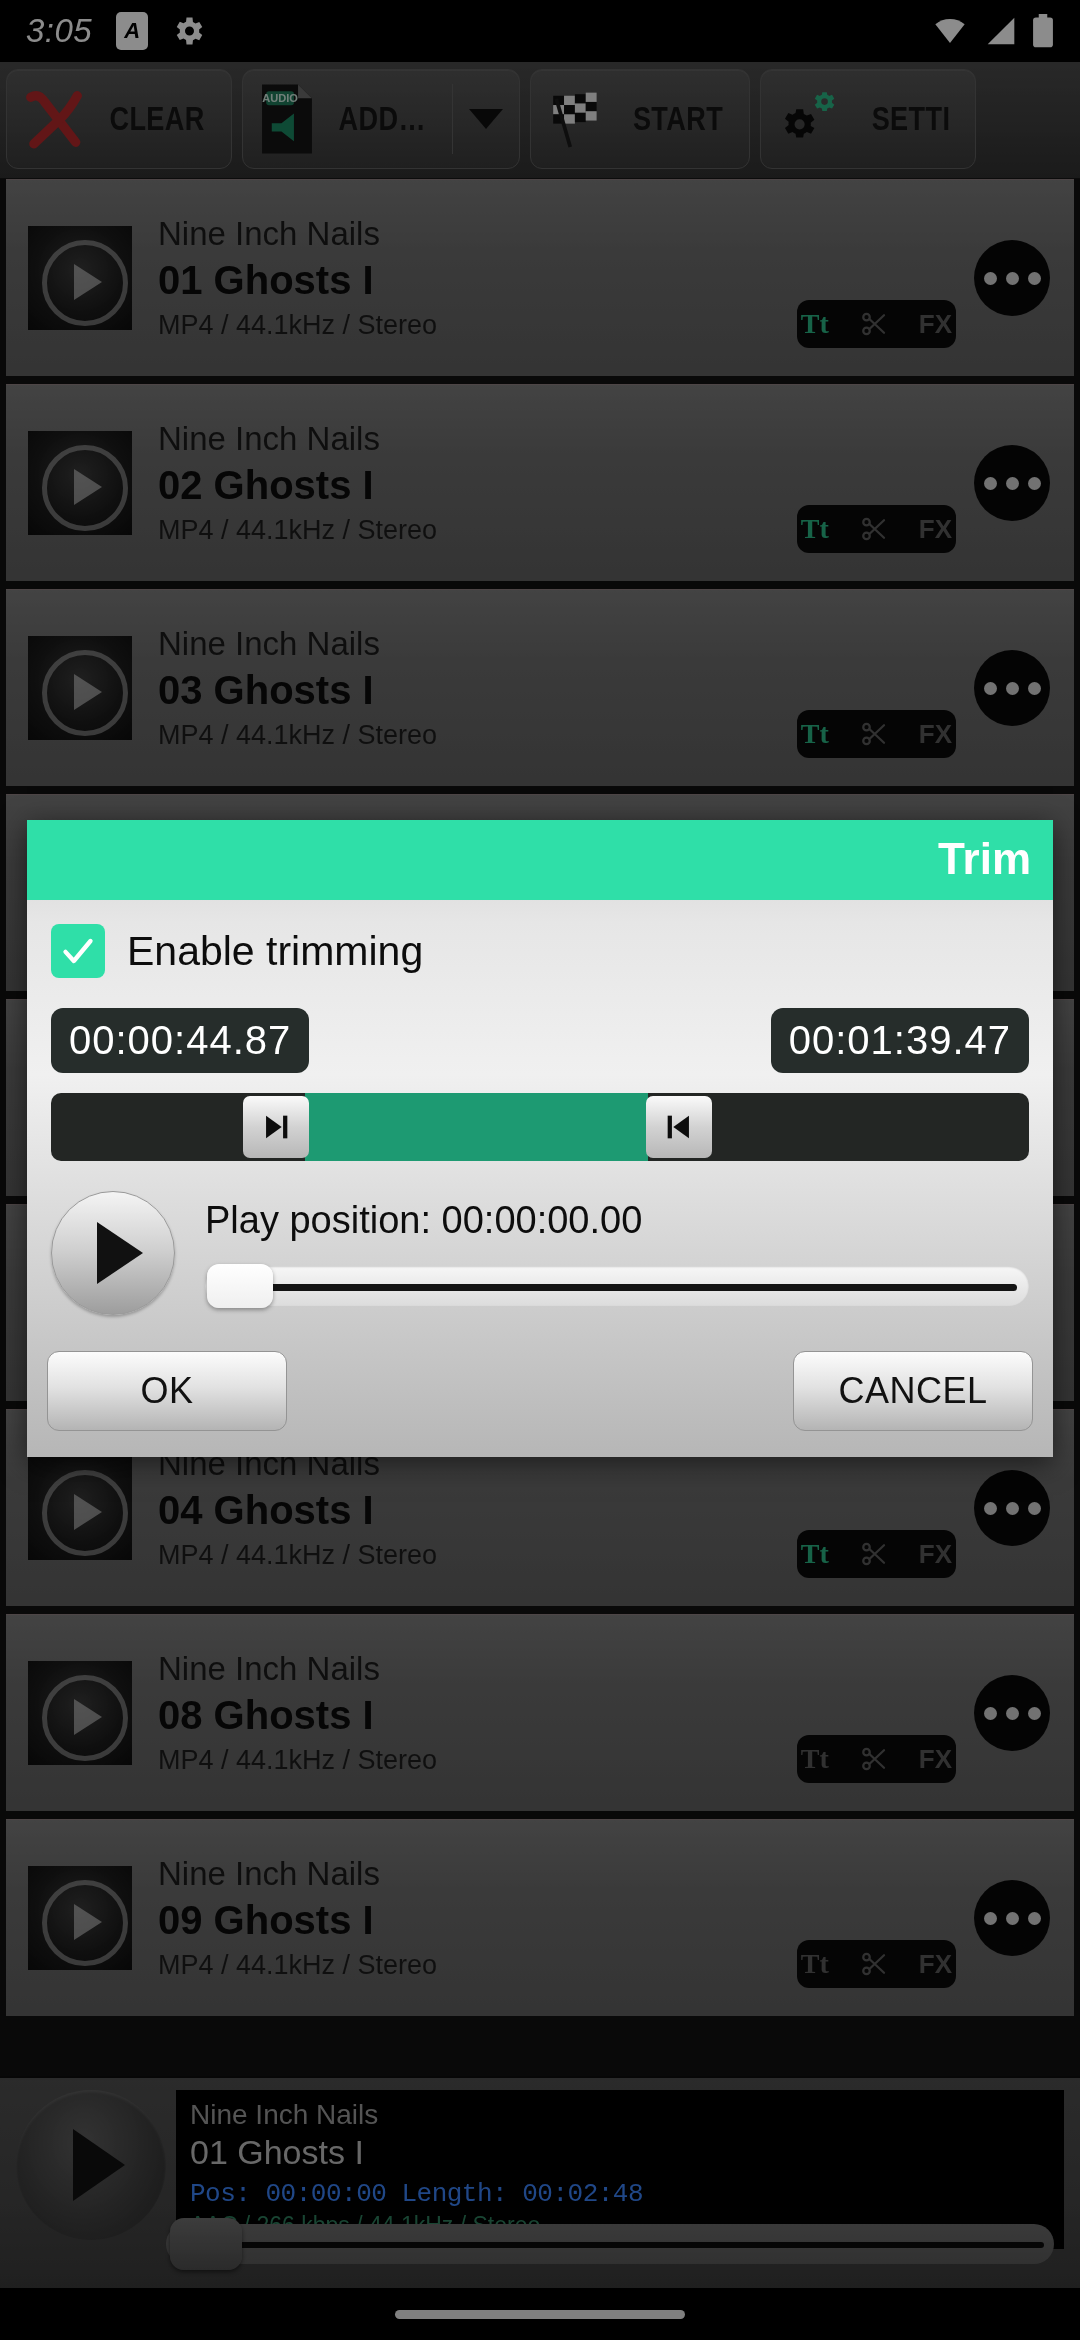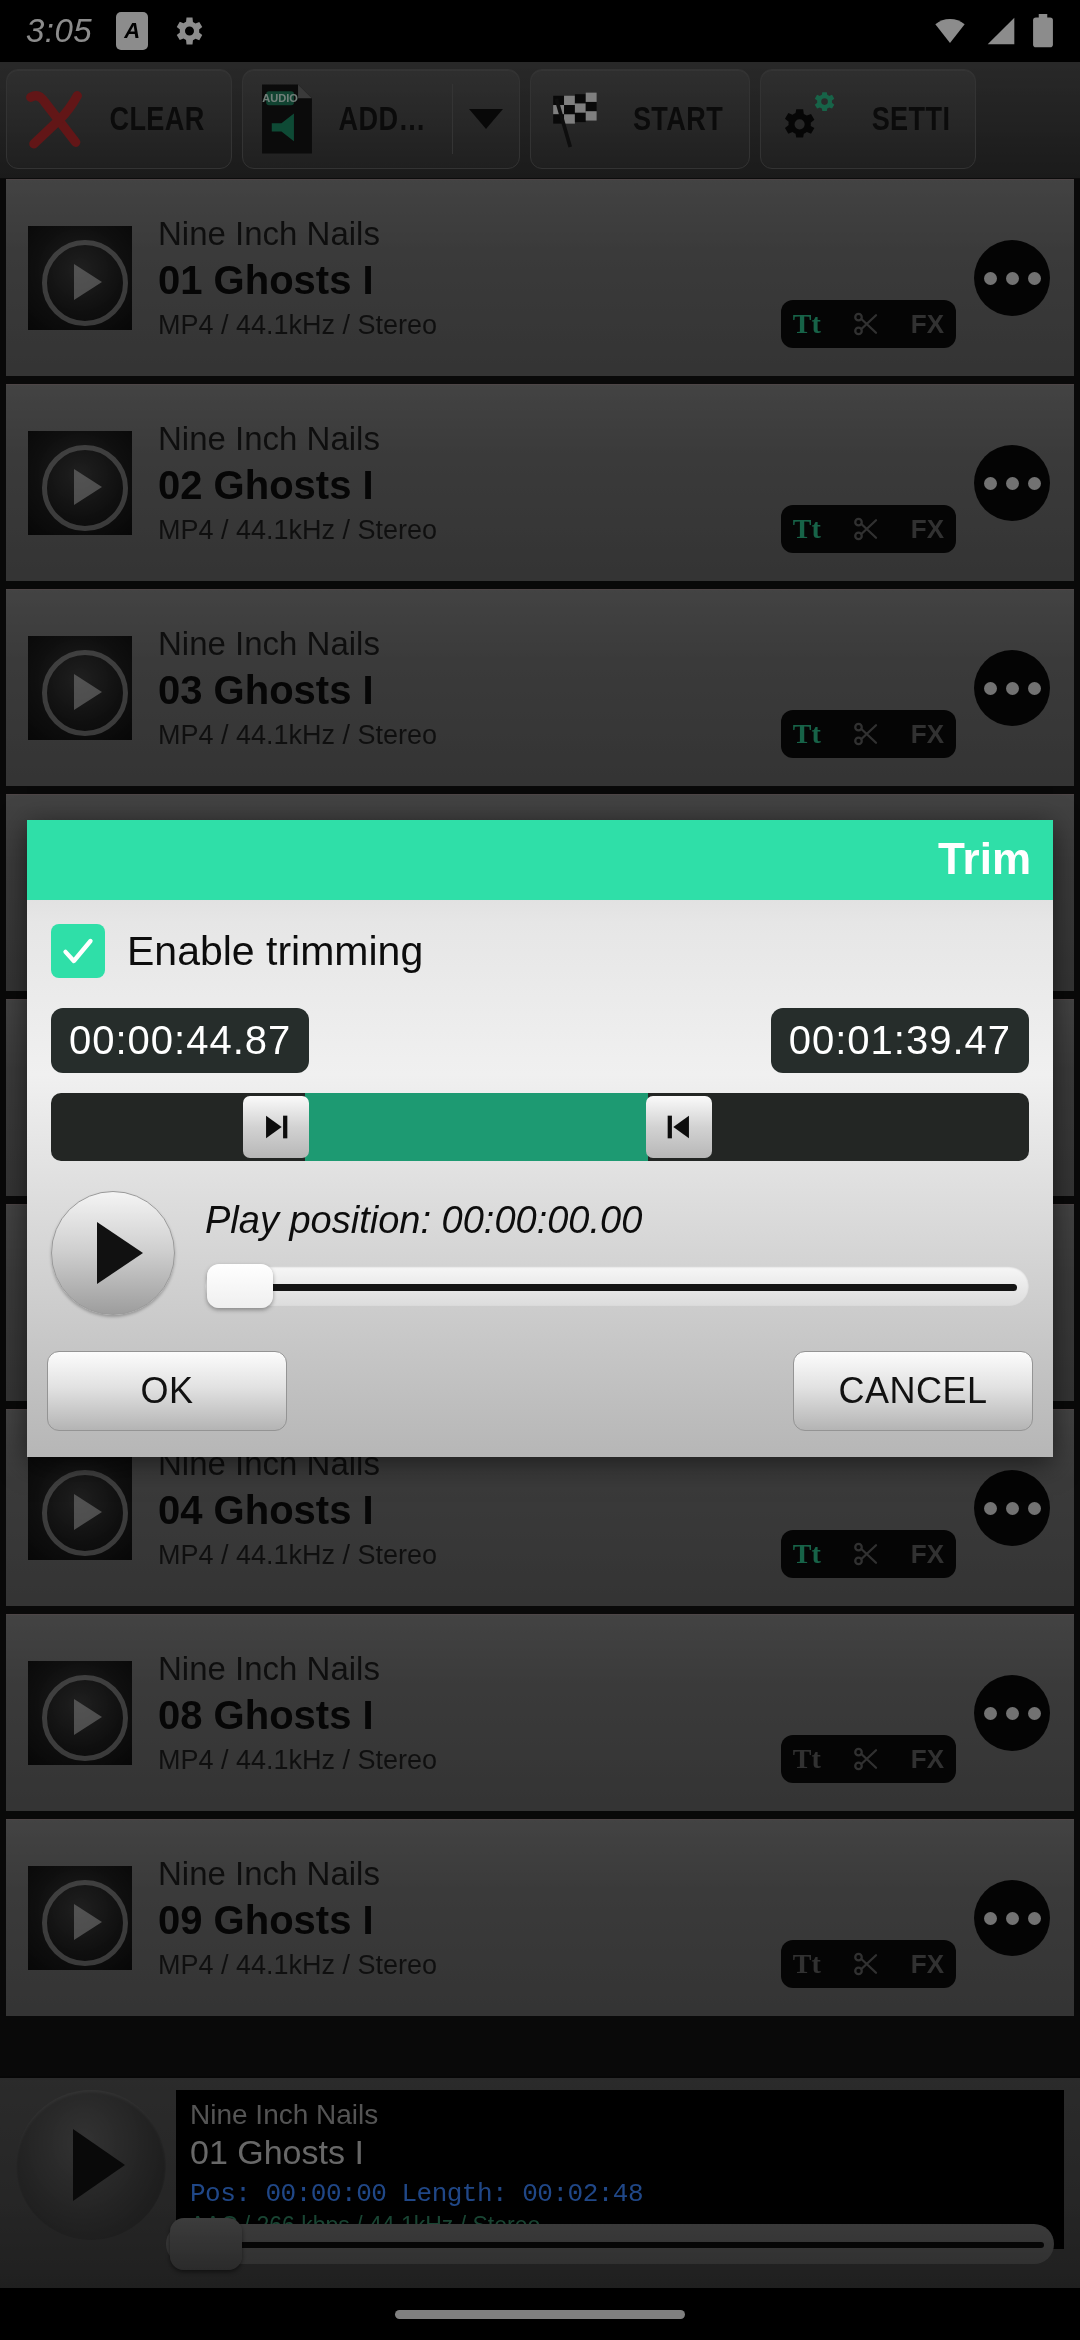--- a/index.html
+++ b/index.html
@@ -87,21 +87,21 @@
     width:0;height:0;border-left:28px solid rgba(225,225,225,.55);
     border-top:18px solid transparent;border-bottom:18px solid transparent;
   }
   .meta { flex:1; min-width:0; }
   .artist { font-size:33px; color:#1b1b1b; line-height:1.16; font-weight:400; }
   .title  { font-size:40px; color:#0b0b0b; font-weight:bold; line-height:1.25; margin-top:2px; }
   .fmt    { font-size:27px; color:#1d1d1d; line-height:1.2; margin-top:4px; }
   .badges {
     position:absolute; right:118px; bottom:28px;
     background:#0a0a0a; border-radius:12px;
-    display:flex; align-items:center; gap:30px; padding:9px 12px;
+    display:flex; align-items:center; gap:30px; padding:9px 4px;
   }
   .badge { font-size:26px; line-height:1; color:#5a5a5a; font-weight:bold; }
   .badge.tt { color:#2bb583; font-family:"Liberation Serif",serif; font-size:28px; }
   .badge.tt.off { color:#5a5a5a; }
   .badge svg { display:block; }
   .more {
     position:absolute; right:24px; top:50%; transform:translateY(-50%);
     width:76px;height:76px;border-radius:50%;background:#090909;
     display:flex;align-items:center;justify-content:center;gap:9px;
   }
@@ -210,21 +210,21 @@
     width:124px;height:124px;border-radius:50%;flex:none;
     background:linear-gradient(to bottom,#f4f4f4 0%,#cfcfcf 48%,#9d9d9d 100%);
     border:1px solid #9a9a9a;
     display:flex;align-items:center;justify-content:center;
     box-shadow:0 2px 3px rgba(0,0,0,.25);
   }
   .pos-play:after {
     content:"";width:0;height:0;margin-left:14px;
     border-left:46px solid #111;border-top:31px solid transparent;border-bottom:31px solid transparent;
   }
-  .pos-right { flex:1; margin-left:30px;font-style:italic; }
+  .pos-right { flex:1; margin-left:30px; }
   .pos-label { font-size:38px; color:#0d0d0d; margin-bottom:22px; }
   .pos-seek { position:relative; height:44px; }
   .pos-track {
     position:absolute;left:0;right:0;top:2px;height:40px;border-radius:20px;
     background:linear-gradient(to bottom,#f7f7f7,#dcdcdc);
     box-shadow:inset 0 1px 2px rgba(0,0,0,.18);
   }
   .pos-line { position:absolute;left:12px;right:12px;top:20px;height:7px;background:#141414;border-radius:4px;}
   .pos-thumb {
     position:absolute;left:0;top:0;width:66px;height:44px;border-radius:12px;

